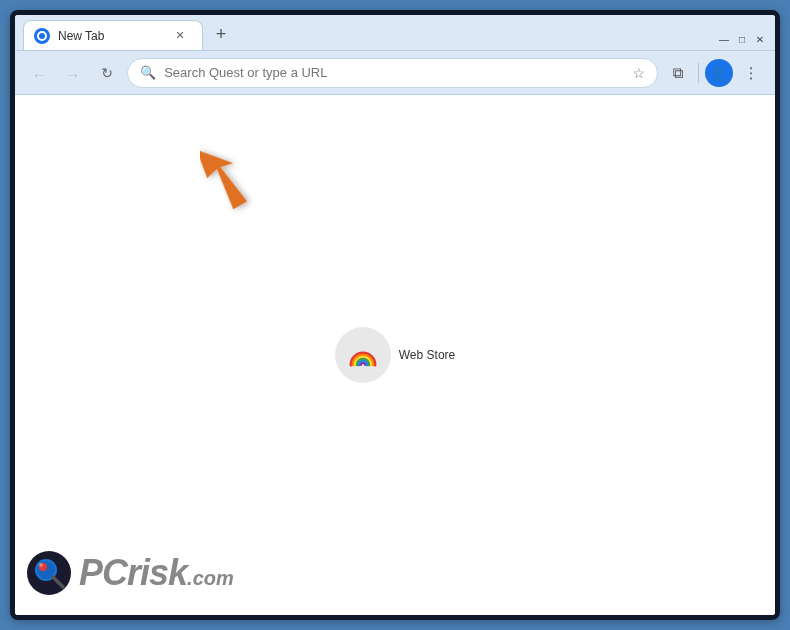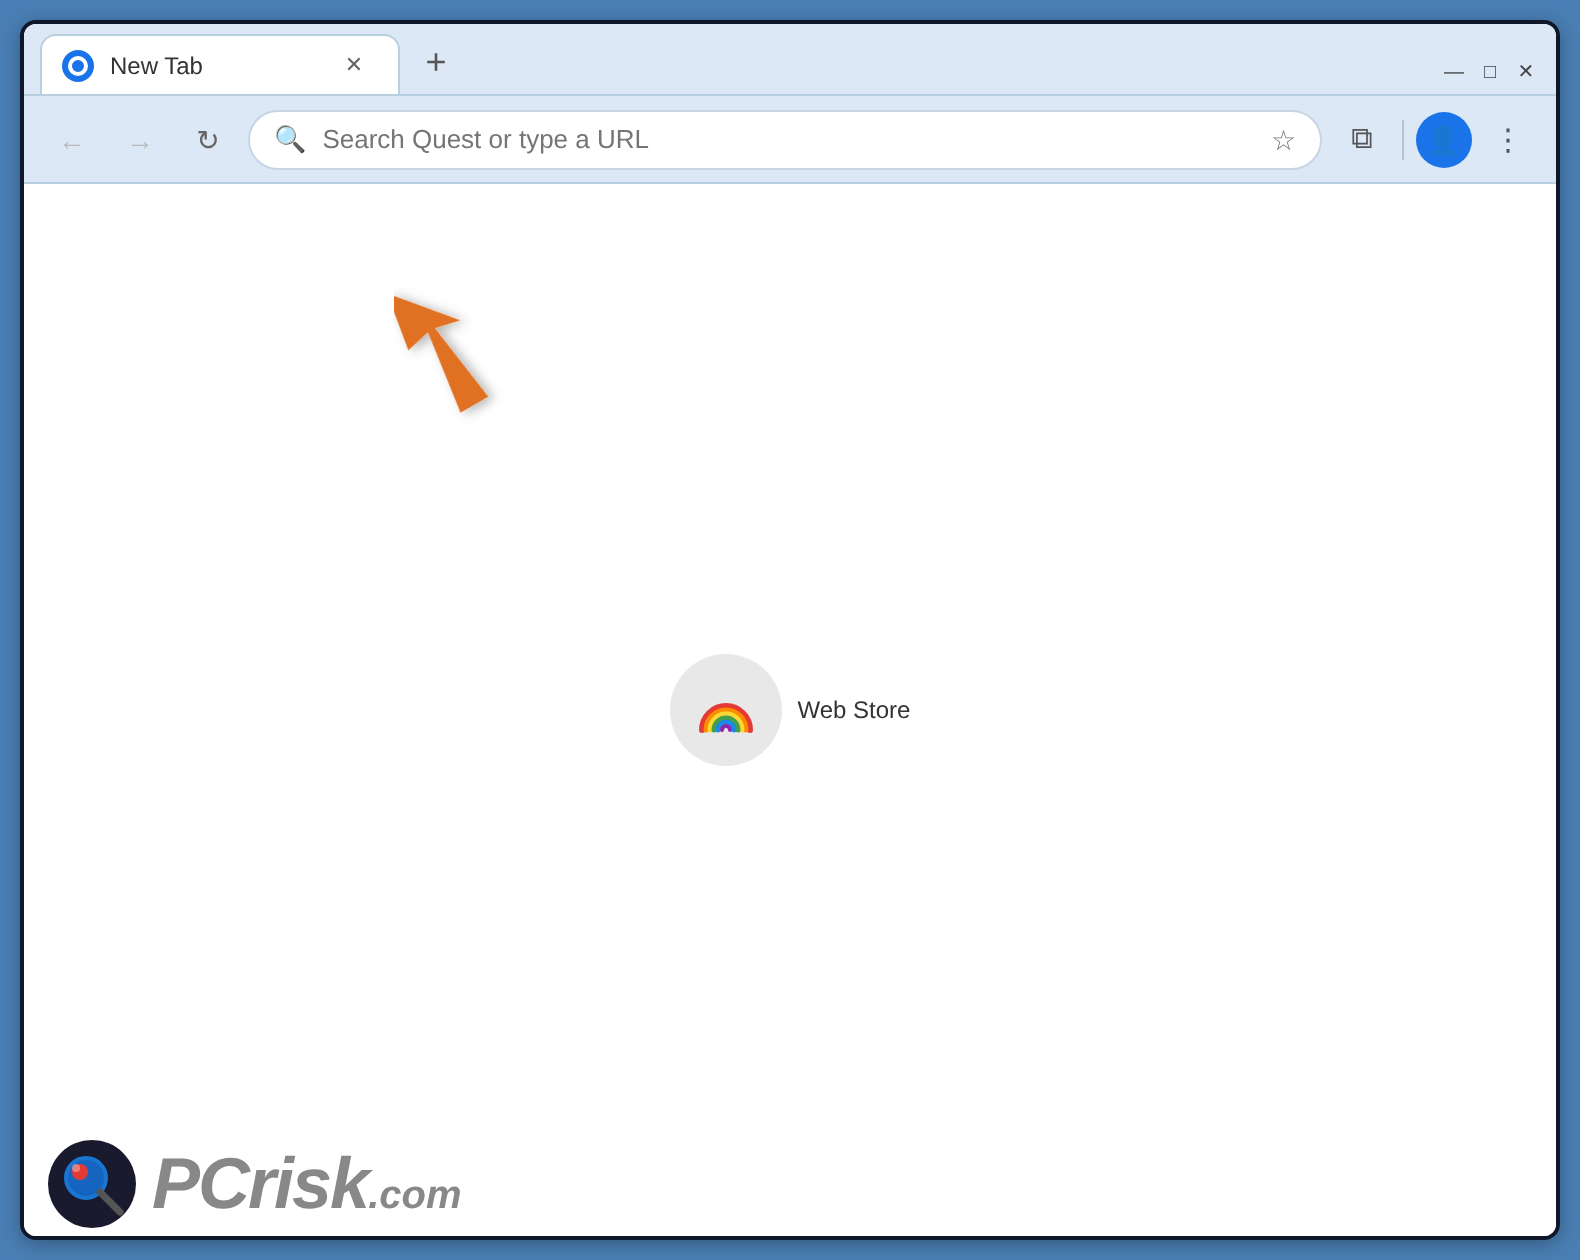--- a/index.html
+++ b/index.html
@@ -13,21 +13,21 @@
       display: flex;
       align-items: center;
       justify-content: center;
     }
 
     .browser-window {
       width: 770px;
       height: 610px;
       background: #fff;
       border-radius: 8px;
-      border: 2px solid #0f172a;
+      border: 5px solid #0f172a;
       display: flex;
       flex-direction: column;
       overflow: hidden;
       box-shadow: 0 2px 10px rgba(0,0,0,0.3);
     }
 
     
     .title-bar {
       background: #dce8f5;
       height: 36px;
@@ -262,21 +262,21 @@
 
     .shortcut-label {
       font-size: 12px;
       color: #333;
       text-align: center;
     }
 
     
     .watermark {
       position: absolute;
-      bottom: 4px;
+      bottom: 20px;
       left: 12px;
       display: flex;
       align-items: center;
       gap: 8px;
     }
 
     .pcrisk-logo-icon {
       width: 44px;
       height: 44px;
       background: #1a1a2e;

